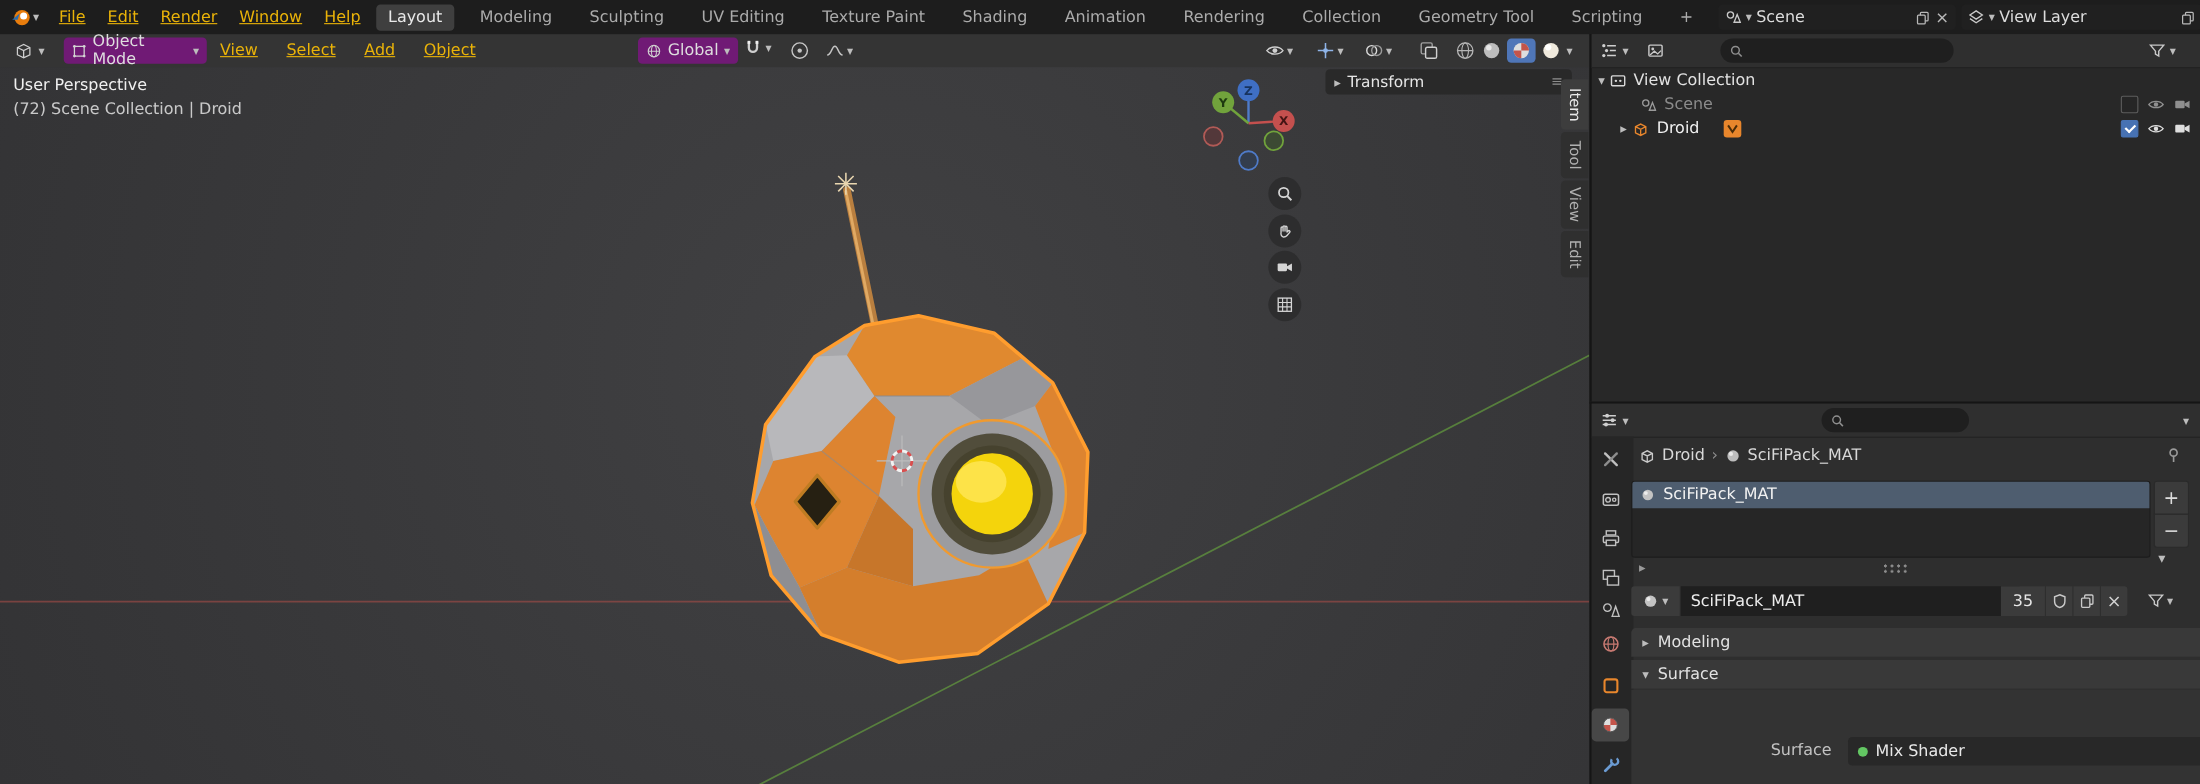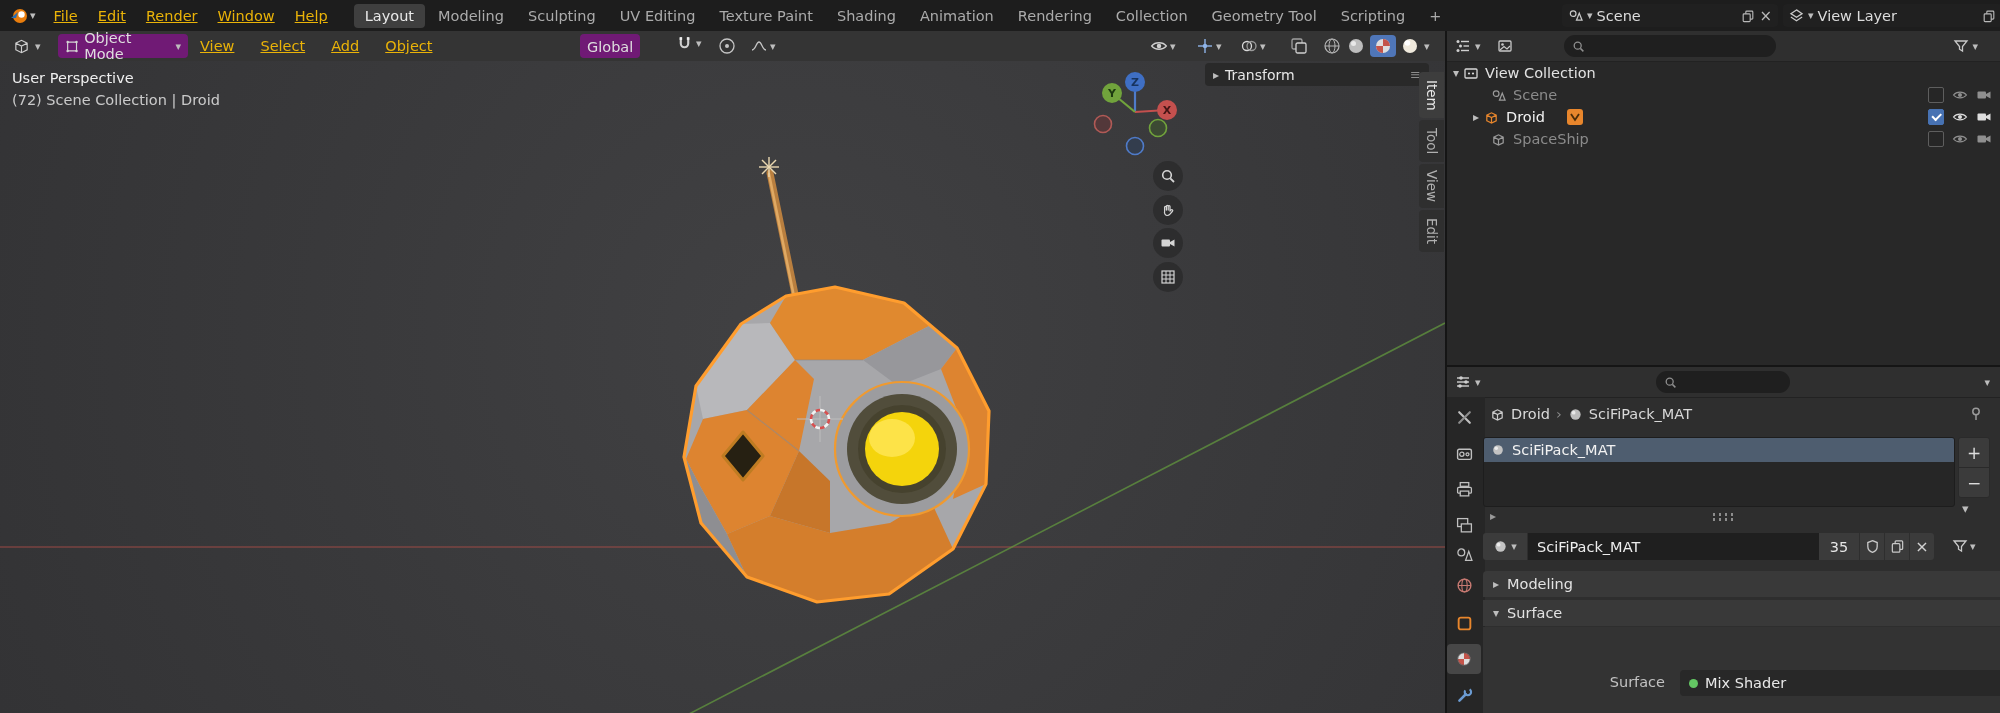--- a/index.html
+++ b/index.html
@@ -45,21 +45,21 @@
         <path d="M3 13 L10 7 L8 13 Z" fill="#2a6db0"></path>
       </svg>
       <span class="chev">▾</span>
     </div>
     <div class="menu-item">File</div>
     <div class="menu-item">Edit</div>
     <div class="menu-item">Render</div>
     <div class="menu-item">Window</div>
     <div class="menu-item">Help</div>
 
-    <div class="row" style="margin-left:16px;gap:2px;">
+    <div class="row" style="margin-left:4px;gap:12px;">
       <span class="tab active">Layout</span>
       <span class="tab">Modeling</span>
       <span class="tab">Sculpting</span>
       <span class="tab">UV Editing</span>
       <span class="tab">Texture Paint</span>
       <span class="tab">Shading</span>
       <span class="tab">Animation</span>
       <span class="tab">Rendering</span>
       <span class="tab">Collection</span>
       <span class="tab">Geometry Tool</span>
@@ -115,21 +115,21 @@
       <span class="chev" style="margin-left:auto;">▾</span>
     </div>
 
     <div class="abs row" style="left:190px;top:0;height:30px;gap:6px;">
       <div class="menu-item">View</div>
       <div class="menu-item">Select</div>
       <div class="menu-item">Add</div>
       <div class="menu-item">Object</div>
     </div>
 
-    <div class="hbtn abs" style="left:580px;top:3px;flex-direction:column;">
+    <div class="hbtn abs" style="left:580px;top:3px;">
       <svg width="15" height="15" viewBox="0 0 16 16">
         <circle cx="8" cy="8" r="5.5" fill="none" stroke="#cfcfcf" stroke-width="1.2"></circle>
         <ellipse cx="8" cy="8" rx="2.4" ry="5.5" fill="none" stroke="#cfcfcf" stroke-width="1"></ellipse>
         <line x1="2.5" y1="8" x2="13.5" y2="8" stroke="#cfcfcf" stroke-width="1"></line>
       </svg>
       <span style="color:#dedede;">Global</span>
       <span class="chev">▾</span>
     </div>
 
     <div class="abs row" style="left:676px;top:4px;gap:3px;">
@@ -393,35 +393,20 @@
     <svg width="16" height="16" viewBox="0 0 16 16" style="position:absolute;left:507px;">
       <path d="M1.5 8 C4.5 4.2 11.5 4.2 14.5 8 C11.5 11.8 4.5 11.8 1.5 8 Z" fill="none" stroke="#dedede" stroke-width="1.2"></path>
       <circle cx="8" cy="8" r="2" fill="#dedede"></circle>
     </svg>
     <svg width="16" height="16" viewBox="0 0 16 16" style="position:absolute;left:531px;">
       <rect x="1.5" y="4.5" width="8.5" height="7" rx="1" fill="#dedede"></rect>
       <polygon points="10,7 14.5,4.5 14.5,11.5 10,9" fill="#dedede"></polygon>
     </svg>
   </div>
 
-  <div class="outrow" style="top:128px;">
-    <svg width="15" height="15" viewBox="0 0 16 16" style="margin-left:46px;">
-      <path d="M3 11.5 L8 14 L13 11.5 L13 5.5 L8 3 L3 5.5 Z M3 5.5 L8 8 L13 5.5 M8 8 L8 14" fill="none" stroke="#9a9a9a" stroke-width="1.3"></path>
-    </svg>
-    <span class="muted" style="margin-left:7px;">SpaceShip</span>
-    <span class="cb" style="position:absolute;left:483px;"></span>
-    <svg width="16" height="16" viewBox="0 0 16 16" style="position:absolute;left:507px;">
-      <path d="M1.5 8 C4.5 4.2 11.5 4.2 14.5 8 C11.5 11.8 4.5 11.8 1.5 8 Z" fill="none" stroke="#8f8f8f" stroke-width="1.2"></path>
-      <circle cx="8" cy="8" r="2" fill="#8f8f8f"></circle>
-    </svg>
-    <svg width="16" height="16" viewBox="0 0 16 16" style="position:absolute;left:531px;">
-      <rect x="1.5" y="4.5" width="8.5" height="7" rx="1" fill="#8f8f8f"></rect>
-      <polygon points="10,7 14.5,4.5 14.5,11.5 10,9" fill="#8f8f8f"></polygon>
-    </svg>
-  </div>
 
   <div class="abs" style="left:1445px;top:365px;width:555px;height:348px;background:#2e2e2e;border-left:2px solid #151515;border-top:2px solid #151515;">
 
     <div class="abs row" style="left:0;top:0;width:555px;height:30px;background:#2f2f2f;border-bottom:1px solid #222;">
       <div class="row" style="padding:0 8px;gap:4px;">
         <svg width="16" height="16" viewBox="0 0 16 16">
           <line x1="2" y1="4" x2="14" y2="4" stroke="#cfcfcf" stroke-width="1.4"></line>
             <circle cx="6" cy="4" r="1.8" fill="#cfcfcf"></circle>
           <line x1="2" y1="8" x2="14" y2="8" stroke="#cfcfcf" stroke-width="1.4"></line>
             <circle cx="11" cy="8" r="1.8" fill="#cfcfcf"></circle>

